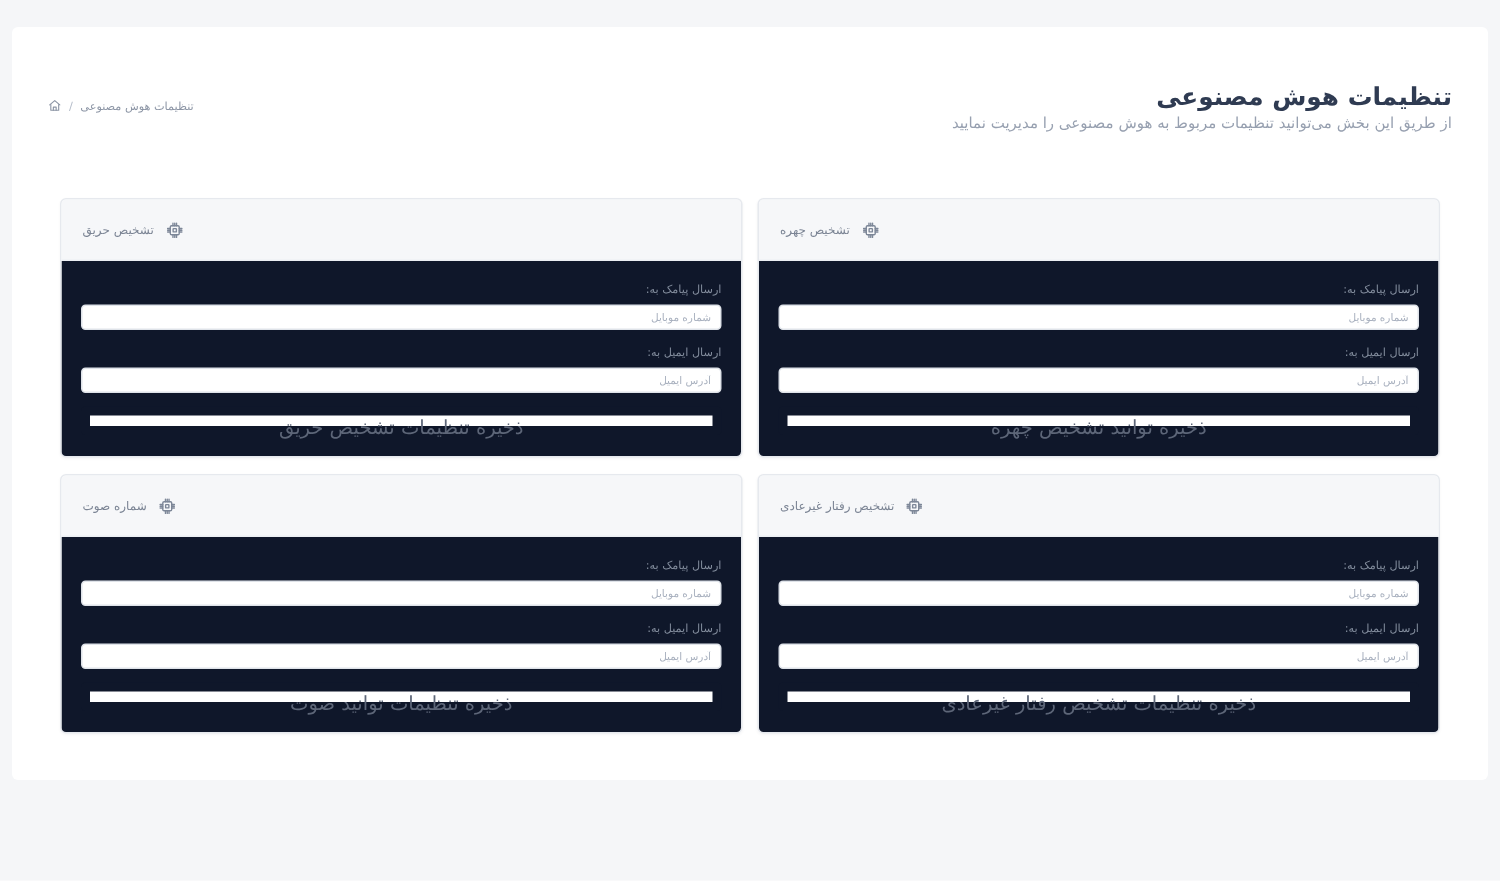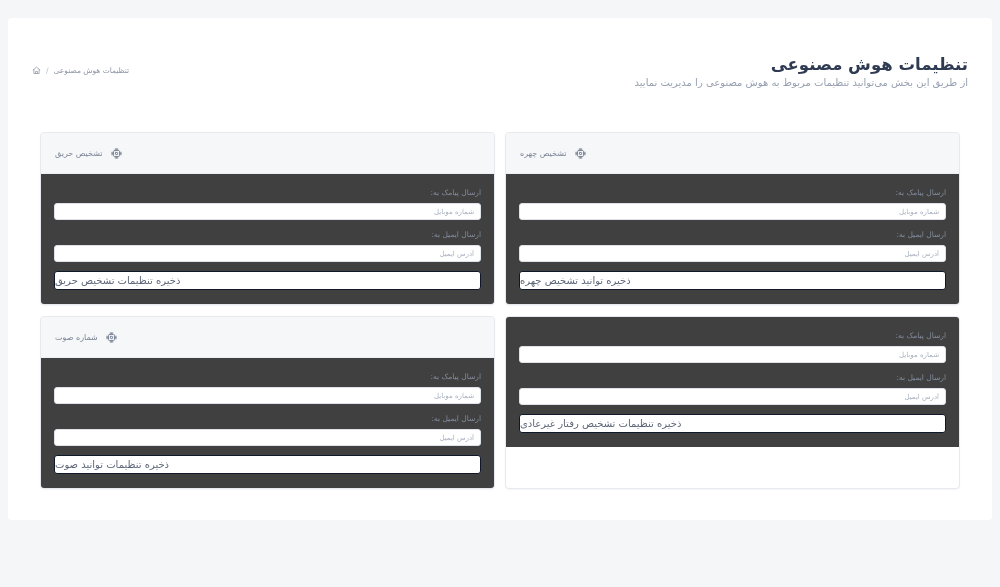--- a/index.html
+++ b/index.html
@@ -138,21 +138,21 @@
 
   .card-title {
     font-size: 8px;
     color: #7b8494;
     line-height: 13px;
     white-space: nowrap;
   }
 
   .card-body {
     padding: 13px 13px 14px 13px;
-    background: #404040;
+    background: #0f172a;
   }
 
   .field {
     margin-bottom: 9px;
   }
 
   .field-label {
     display: block;
     font-size: 7.5px;
     color: #828c9c;
@@ -181,26 +181,26 @@
     color: #a9b1bf;
     font-size: 7px;
   }
 
   .save-button {
     display: block;
     width: 100%;
     height: 19px;
     margin-top: 8px;
     background: #ffffff;
-    border: 1px solid #0f172a;
+    border: 6px solid #0f172a;
     border-radius: 3px;
     font-family: "DejaVu Sans", "Liberation Sans", sans-serif;
-    font-size: 10px;
+    font-size: 13px;
     color: #5d6678;
-    text-align: left;
+    text-align: center;
     line-height: 17px;
     cursor: pointer;
     direction: rtl;
     white-space: nowrap;
     padding: 0;
   }
 </style>
 </head>
 <body>
 
@@ -279,20 +279,33 @@
         </div>
         <div class="field">
           <label class="field-label">ارسال ایمیل به:</label>
           <input class="field-input" type="text" placeholder="آدرس ایمیل" style="">
         </div>
         <button class="save-button">ذخیره تنظیمات تشخیص حریق</button>
       </div>
     </div>
 
     <div class="card">
+      <div class="card-header">
+        <span class="chip-icon">
+          <svg viewBox="0 0 24 24" fill="none" stroke="currentColor" stroke-width="1.7" stroke-linecap="round" stroke-linejoin="round">
+            <rect x="6.5" y="6.5" width="11" height="11" rx="1.6"></rect>
+            <rect x="10" y="10" width="4" height="4" rx="0.6"></rect>
+            <path d="M9.8 3.2v3.3M12 3.2v3.3M14.2 3.2v3.3"></path>
+            <path d="M9.8 17.5v3.3M12 17.5v3.3M14.2 17.5v3.3"></path>
+            <path d="M3.2 9.8h3.3M3.2 12h3.3M3.2 14.2h3.3"></path>
+            <path d="M17.5 9.8h3.3M17.5 12h3.3M17.5 14.2h3.3"></path>
+          </svg>
+        </span>
+        <span class="card-title">تشخیص رفتار غیرعادی</span>
+      </div>
       <div class="card-body">
         <div class="field">
           <label class="field-label">ارسال پیامک به:</label>
           <input class="field-input" type="text" placeholder="شماره موبایل" style="">
         </div>
         <div class="field">
           <label class="field-label">ارسال ایمیل به:</label>
           <input class="field-input" type="text" placeholder="آدرس ایمیل" style="">
         </div>
         <button class="save-button">ذخیره تنظیمات تشخیص رفتار غیرعادی</button>

